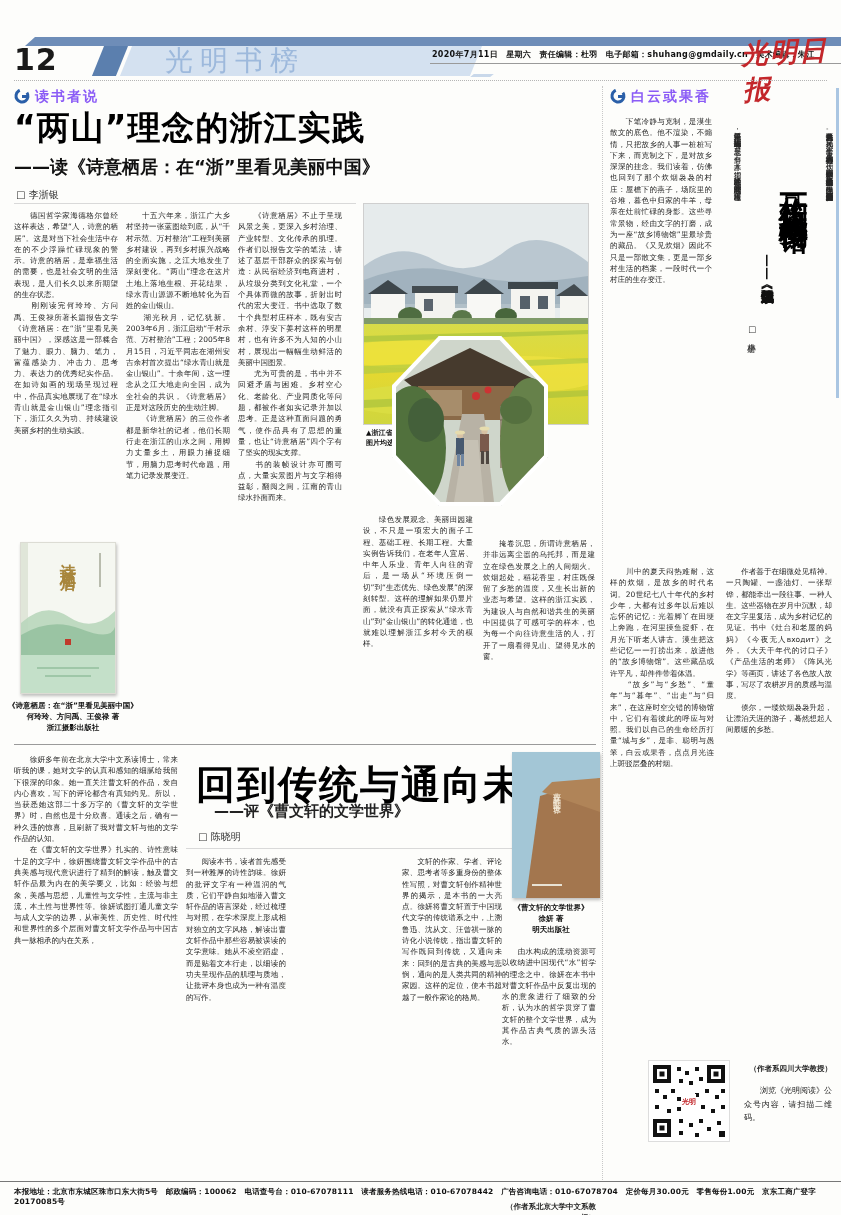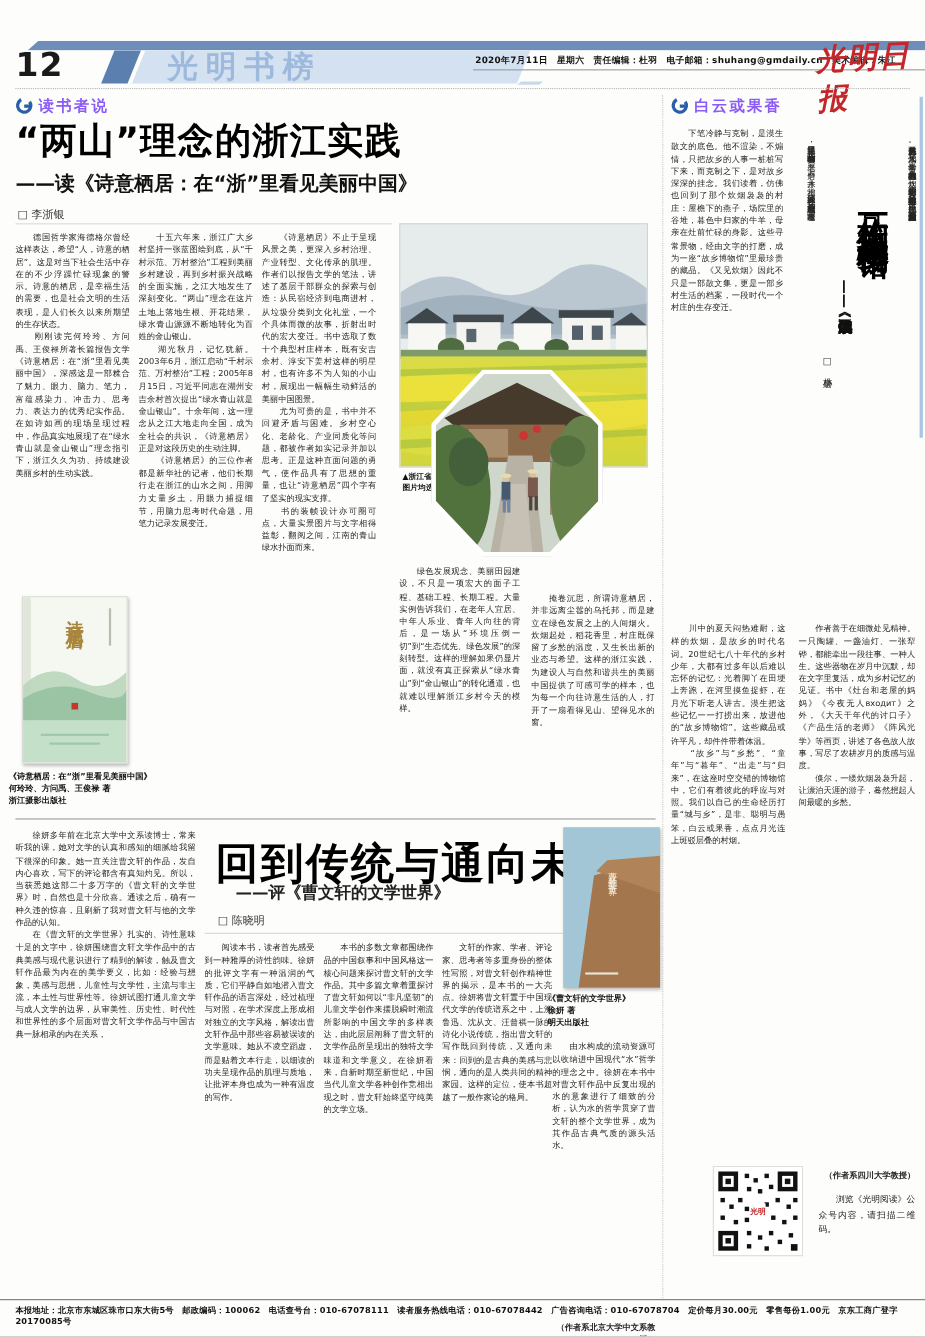--- a/index.html
+++ b/index.html
@@ -10,21 +10,21 @@
     font-family:"DejaVu Sans","Liberation Sans",sans-serif;
   }
   .abs { position:absolute; }
   
   .topbar { left:25px; top:37px; width:816px; height:9px; background:#6e8db8;
             clip-path:polygon(10px 0,100% 0,100% 100%,0 100%); }
   .pagenum { left:14px; top:42px; font-size:30px; font-weight:bold; color:#1a1a1a; letter-spacing:1px;}
   .slash-dark { left:98px; top:46px; width:24px; height:30px; background:#5b7fae; transform:skewX(-22deg); }
   .slash-band { left:126px; top:46px; width:350px; height:30px; background:#d4e1f0; transform:skewX(-22deg); }
   .slash-edge { left:472px; top:74px; width:20px; height:3px; background:#c9d8ea; transform:skewX(-50deg); }
-  .masthead-txt { left:152px; top:42px; font-size:28px; font-weight:700; color:#9db9dc; letter-spacing:7px; }
+  .masthead-txt { left:165px; top:42px; font-size:28px; font-weight:400; color:#9db9dc; letter-spacing:7px; }
   .dateline { left:432px; top:49px; font-size:8px; font-weight:bold; color:#111; letter-spacing:.3px;}
   .date-rule { left:430px; top:63px; width:411px; height:1px; background:#9a9a9a; }
   .paperlogo { left:742px; top:34px; font-size:27px; color:#c3272b; font-weight:bold; font-style:italic;
                font-family:"DejaVu Serif","Liberation Serif",serif; transform:rotate(-3deg); letter-spacing:2px;}
   .dotted-rule { left:14px; top:80px; width:813px; border-top:1px dotted #b5b5b5; }
   
   .seclabel { font-size:14px; font-weight:900; color:#8b5cf6; letter-spacing:2px; }
   .glogo { width:16px; height:16px; display:inline-block; }
   
   .headline1 { left:14px; top:106px; font-size:33px; font-weight:900; color:#000; letter-spacing:1px; }
@@ -38,21 +38,21 @@
   .vcol { writing-mode:vertical-rl; line-height:13px; text-align:left; }
   
   .mainphoto { left:363px; top:203px; width:226px; height:222px; border:1px solid #cfcfcf; background:#e8edee; }
   .photocap { left:366px; top:428px; width:92px; font-size:7px; font-weight:bold; line-height:10px; color:#111;}
   .octo-outer { left:392px; top:336px; width:156px; height:170px; background:#fff;
                 clip-path:polygon(30% 0,70% 0,100% 29%,100% 71%,70% 100%,30% 100%,0 71%,0 29%);
                 box-shadow:0 0 0 1px #ccc; }
   .octo-inner { position:absolute; left:4px; top:4px; width:148px; height:162px;
                 clip-path:polygon(30% 0,70% 0,100% 29%,100% 71%,70% 100%,30% 100%,0 71%,0 29%); }
   
-  .bookcap { font-size:7.5px; font-weight:bold; line-height:11px; color:#111; text-align:left; }
+  .bookcap { font-size:7.5px; font-weight:bold; line-height:11px; color:#111; text-align:center; }
   .vtitle-gold { position:absolute; writing-mode:vertical-rl; color:#a8863c; font-weight:bold;
                  font-family:"DejaVu Serif",serif; }
   
   .vtitle-big { position:absolute; writing-mode:vertical-rl; font-size:29px; font-weight:900;
                 color:#000; letter-spacing:3px; }
   .vsub { position:absolute; writing-mode:vertical-rl; font-size:13px; font-weight:bold; color:#111; }
   .vby  { position:absolute; writing-mode:vertical-rl; font-size:8.5px; color:#333; }
   .vdivider { left:602px; top:86px; width:0; height:1096px; border-left:1px dotted #c8c8c8; }
   .blue-edge { left:836px; top:88px; width:3px; height:310px; background:#aac6e2; }
   .qrnote { left:744px; top:1084px; width:88px; font-size:8px; line-height:13.5px; color:#222; text-align:justify;}
@@ -204,21 +204,20 @@
 
   <div class="col" style="left:14px; top:754px; width:164px; height:424px;">　　徐妍多年前在北京大学中文系读博士，常来听我的课，她对文学的认真和感知的细腻给我留下很深的印象。她一直关注曹文轩的作品，发自内心喜欢，写下的评论都含有真知灼见。所以，当获悉她这部二十多万字的《曹文轩的文学世界》时，自然也是十分欣喜。通读之后，确有一种久违的惊喜，且刷新了我对曹文轩与他的文学作品的认知。
 　　在《曹文轩的文学世界》扎实的、诗性意味十足的文字中，徐妍围绕曹文轩文学作品中的古典美感与现代意识进行了精到的解读，触及曹文轩作品最为内在的美学要义，比如：经验与想象，美感与思想，儿童性与文学性，主流与非主流，本土性与世界性等。徐妍试图打通儿童文学与成人文学的边界，从审美性、历史性、时代性和世界性的多个层面对曹文轩文学作品与中国古典一脉相承的内在关系，</div>
 
   <div class="abs" style="left:196px; top:758px; font-size:39px; font-weight:900; letter-spacing:2px; color:#000;">回到传统与通向未来</div>
   <div class="abs" style="left:214px; top:802px; font-size:15px; font-weight:bold;">——评《曹文轩的文学世界》</div>
   <div class="abs byline" style="left:198px; top:830px;">□ 陈晓明</div>
   <div class="abs thinrule" style="left:186px; top:848px; width:330px;"></div>
 
   <div class="col" style="left:186px; top:856px; width:100px; height:322px;">　　阅读本书，读者首先感受到一种雅厚的诗性韵味。徐妍的批评文字有一种温润的气质，它们平静自如地潜入曹文轩作品的语言深处，经过梳理与对照，在学术深度上形成相对独立的文字风格，解读出曹文轩作品中那些容易被误读的文学意味。她从不凌空蹈虚，而是贴着文本行走，以细读的功夫呈现作品的肌理与质地，让批评本身也成为一种有温度的写作。</div>
-  <div class="col" style="left:294px; top:856px; width:100px; height:322px;">　　本书的多数文章都围绕作品的中国叙事和中国风格这一核心问题来探讨曹文轩的文学作品。其中多篇文章着重探讨了曹文轩如何以“非凡坚韧”的儿童文学创作来摆脱瞬时潮流所影响的中国文学的多样表达，由此层层阐释了曹文轩的文学作品所呈现出的独特文学味道和文学意义。在徐妍看来，自新时期至新世纪，中国当代儿童文学各种创作竞相出现之时，曹文轩始终坚守纯美的文学立场。</div>
   <div class="col" style="left:402px; top:856px; width:100px; height:322px;">　　文轩的作家、学者、评论家、思考者等多重身份的整体性写照，对曹文轩创作精神世界的揭示，是本书的一大亮点。徐妍将曹文轩置于中国现代文学的传统谱系之中，上溯鲁迅、沈从文、汪曾祺一脉的诗化小说传统，指出曹文轩的写作既回到传统，又通向未来：回到的是古典的美感与悲悯，通向的是人类共同的精神家园。这样的定位，使本书超越了一般作家论的格局。</div>
 
   <div class="abs" style="left:512px; top:752px; width:88px; height:146px; background:#a3c6d6; box-shadow:1px 2px 3px rgba(0,0,0,.25);">
     <svg width="88" height="146" viewBox="0 0 88 146">
       <polygon points="88,26 88,146 14,146 28,44" fill="#a3764e"></polygon>
       <polygon points="88,26 88,60 30,40 40,30" fill="#b08458"></polygon>
       <rect x="20" y="132" width="30" height="2" fill="#e8e2d4"></rect>
     </svg>
     <div class="abs" style="left:38px; top:34px; writing-mode:vertical-rl; font-size:8px; color:#f3ead8; letter-spacing:2px;">曹文轩的文学世界</div>
   </div>

